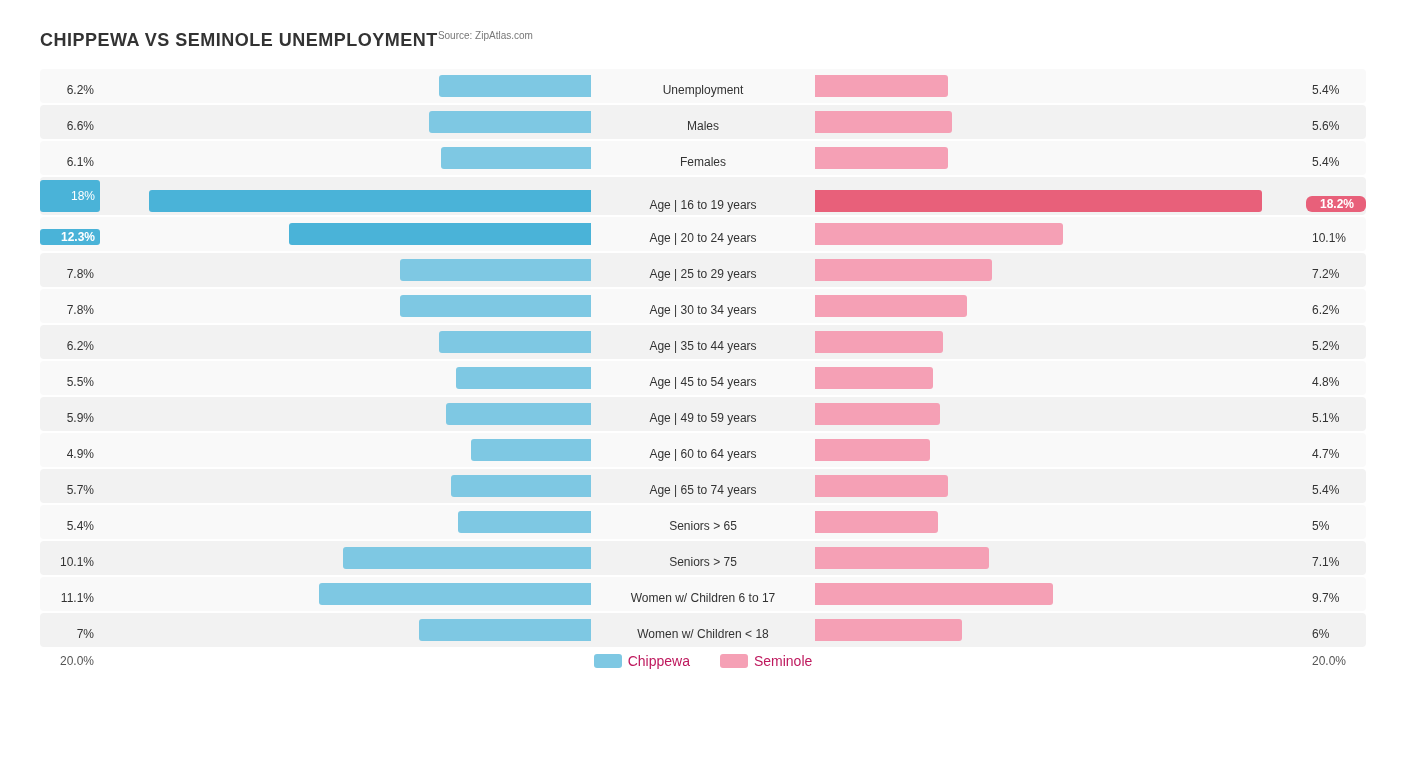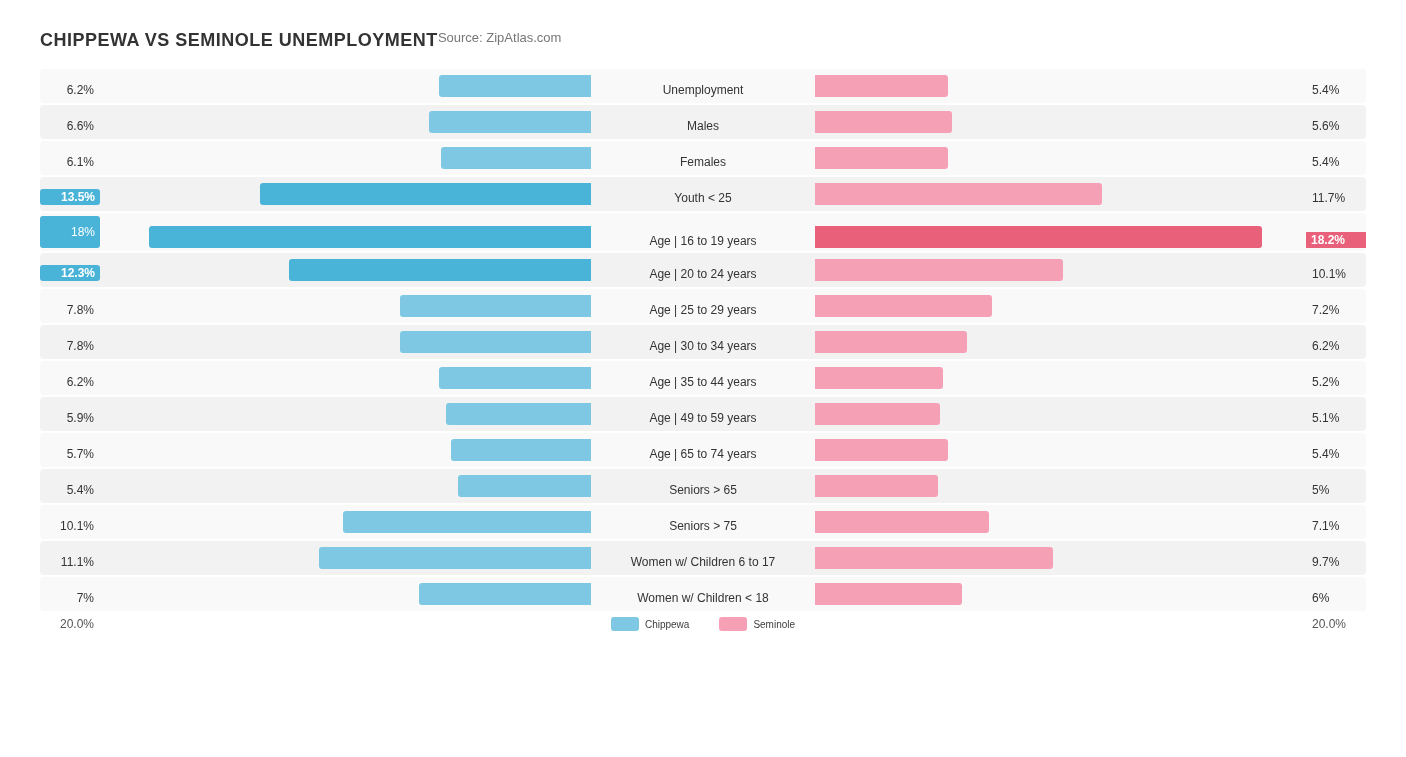--- a/index.html
+++ b/index.html
@@ -22,21 +22,21 @@
       margin-bottom: 18px;
     }
     .chart-title {
       font-size: 18px;
       font-weight: bold;
       color: #333;
       text-transform: uppercase;
       letter-spacing: 0.5px;
     }
     .chart-source {
-      font-size: 13px;
+      font-size: 10px;
       color: #777;
     }
     .chart-body {
       width: 100%;
     }
     .bar-row {
       display: flex;
       align-items: center;
       margin-bottom: 2px;
       min-height: 34px;
@@ -122,22 +122,22 @@
       flex: 2;
       display: flex;
       justify-content: center;
       align-items: center;
       gap: 30px;
     }
     .legend-item {
       display: flex;
       align-items: center;
       gap: 6px;
-      font-size: 10px;
-      color: #404040;
+      font-size: 14px;
+      color: #be185d;
     }
     .legend-swatch {
       width: 28px;
       height: 14px;
       border-radius: 3px;
     }
     .legend-swatch.blue { background: #7ec8e3; }
     .legend-swatch.pink { background: #f5a0b5; }
     .axis-right-label {
       width: 60px;
@@ -147,21 +147,21 @@
       padding-left: 6px;
       flex-shrink: 0;
     }
 
     
     .highlight-blue .bar-left { background: #4ab3d8; }
     .highlight-blue .val-left { color: #fff; background: #4ab3d8; border-radius: 3px; padding: 1px 5px; font-weight: bold; }
     .highlight-both .bar-left { background: #4ab3d8; }
     .highlight-both .val-left { color: #fff; background: #4ab3d8; border-radius: 3px; padding: 9px 5px; font-weight: normal; }
     .highlight-both .bar-right { background: #e8607a; }
-    .highlight-both .val-right { color: #fff; background: #e8607a; border-radius: 0; padding: 1px 5px; font-weight: bold; }
+    .highlight-both .val-right { color: #fff; background: #e8607a; border-radius: 6px; padding: 1px 14px; font-weight: bold; }
   </style>
 </head>
 <body>
 
 <div class="chart-container">
   <div class="chart-header">
     <div class="chart-title">CHIPPEWA VS SEMINOLE UNEMPLOYMENT</div>
     <div class="chart-source">Source: ZipAtlas.com</div>
   </div>
   <div class="chart-body" id="chart-body">
@@ -197,48 +197,35 @@
       <div class="bar-left-container">
         <div class="bar-left" style="width:30.5%"></div>
       </div>
       <div class="center-label">Females</div>
       <div class="bar-right-container">
         <div class="bar-right" style="width:27%"></div>
       </div>
       <div class="val-right">5.4%</div>
     </div>
   </div>
+      <div class="bar-row highlight-both">
+    <div class="row-inner">
+      <div class="val-left">18%</div>
+      <div class="bar-left-container">
+        <div class="bar-left" style="width:90%"></div>
+      </div>
+      <div class="center-label">Age | 16 to 19 years</div>
+      <div class="bar-right-container">
+        <div class="bar-right" style="width:90.99999999999999%"></div>
+      </div>
+      <div class="val-right">18.2%</div>
+    </div>
+  </div>
       <div class="bar-row highlight-blue">
     <div class="row-inner">
-      <div class="val-left">13.5%</div>
-      <div class="bar-left-container">
-        <div class="bar-left" style="width:67.5%"></div>
-      </div>
-      <div class="center-label">Youth &lt; 25</div>
-      <div class="bar-right-container">
-        <div class="bar-right" style="width:58.5%"></div>
-      </div>
-      <div class="val-right">11.7%</div>
-    </div>
-  </div>
-      <div class="bar-row highlight-both">
-    <div class="row-inner">
-      <div class="val-left">18%</div>
-      <div class="bar-left-container">
-        <div class="bar-left" style="width:90%"></div>
-      </div>
-      <div class="center-label">Age | 16 to 19 years</div>
-      <div class="bar-right-container">
-        <div class="bar-right" style="width:90.99999999999999%"></div>
-      </div>
-      <div class="val-right">18.2%</div>
-    </div>
-  </div>
-      <div class="bar-row highlight-blue">
-    <div class="row-inner">
       <div class="val-left">12.3%</div>
       <div class="bar-left-container">
         <div class="bar-left" style="width:61.5%"></div>
       </div>
       <div class="center-label">Age | 20 to 24 years</div>
       <div class="bar-right-container">
         <div class="bar-right" style="width:50.5%"></div>
       </div>
       <div class="val-right">10.1%</div>
     </div>
@@ -277,29 +264,55 @@
       </div>
       <div class="center-label">Age | 35 to 44 years</div>
       <div class="bar-right-container">
         <div class="bar-right" style="width:26%"></div>
       </div>
       <div class="val-right">5.2%</div>
     </div>
   </div>
       <div class="bar-row">
     <div class="row-inner">
+      <div class="val-left">5.5%</div>
+      <div class="bar-left-container">
+        <div class="bar-left" style="width:27.500000000000004%"></div>
+      </div>
+      <div class="center-label">Age | 45 to 54 years</div>
+      <div class="bar-right-container">
+        <div class="bar-right" style="width:24%"></div>
+      </div>
+      <div class="val-right">4.8%</div>
+    </div>
+  </div>
+      <div class="bar-row">
+    <div class="row-inner">
       <div class="val-left">5.9%</div>
       <div class="bar-left-container">
         <div class="bar-left" style="width:29.500000000000004%"></div>
       </div>
       <div class="center-label">Age | 49 to 59 years</div>
       <div class="bar-right-container">
         <div class="bar-right" style="width:25.5%"></div>
       </div>
       <div class="val-right">5.1%</div>
+    </div>
+  </div>
+      <div class="bar-row">
+    <div class="row-inner">
+      <div class="val-left">4.9%</div>
+      <div class="bar-left-container">
+        <div class="bar-left" style="width:24.500000000000004%"></div>
+      </div>
+      <div class="center-label">Age | 60 to 64 years</div>
+      <div class="bar-right-container">
+        <div class="bar-right" style="width:23.5%"></div>
+      </div>
+      <div class="val-right">4.7%</div>
     </div>
   </div>
       <div class="bar-row">
     <div class="row-inner">
       <div class="val-left">5.7%</div>
       <div class="bar-left-container">
         <div class="bar-left" style="width:28.500000000000004%"></div>
       </div>
       <div class="center-label">Age | 65 to 74 years</div>
       <div class="bar-right-container">

